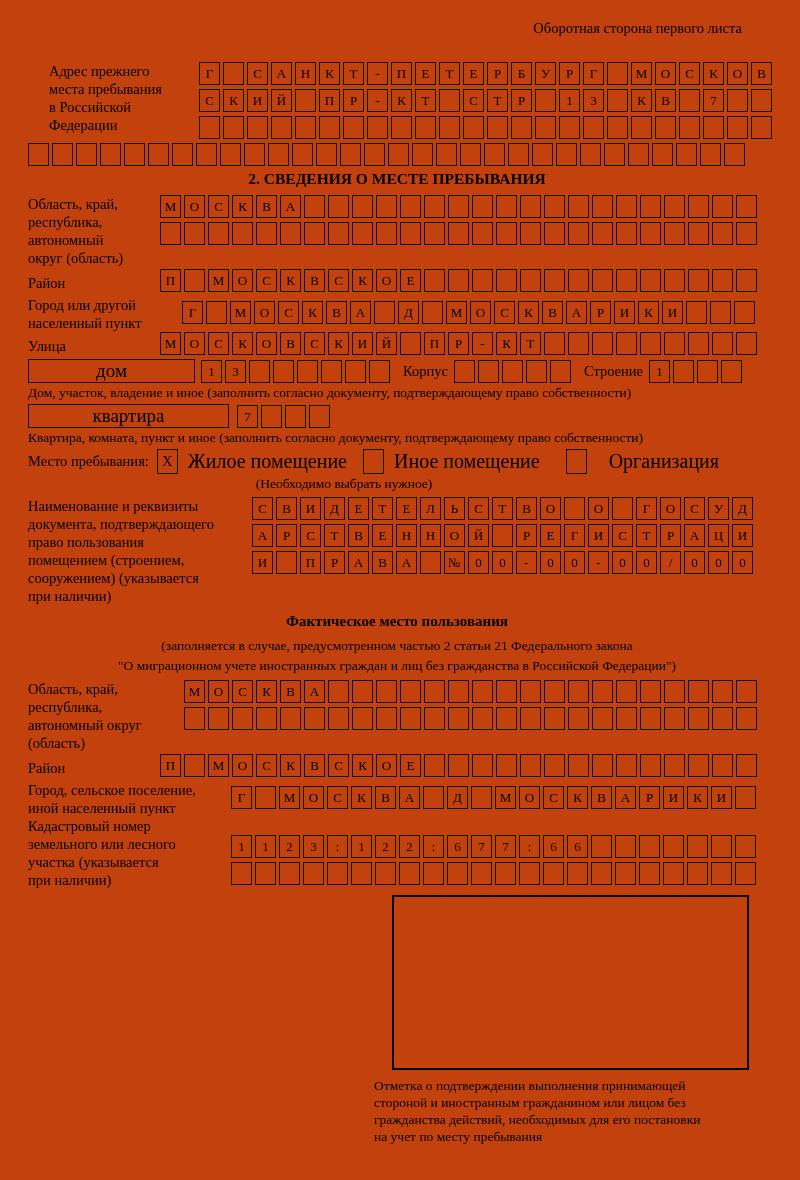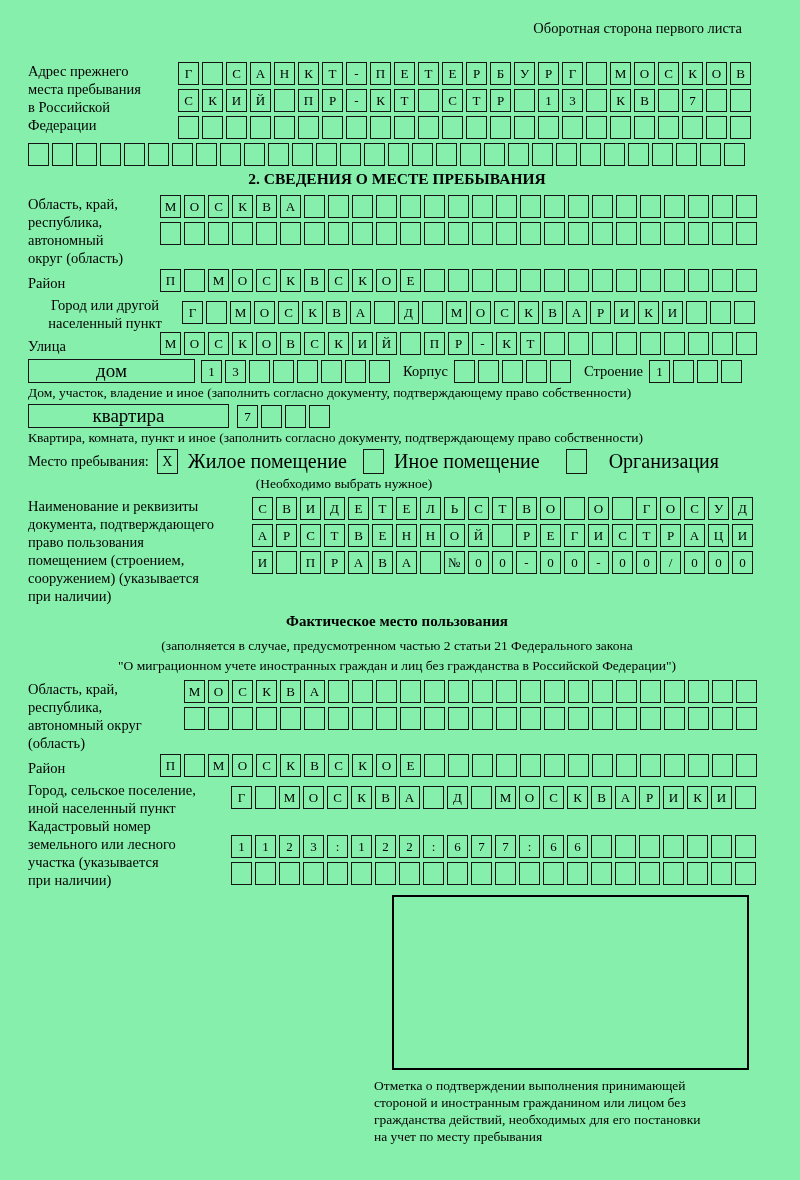--- a/index.html
+++ b/index.html
@@ -1,28 +1,28 @@
 <!DOCTYPE html>
 <html><head>
 <meta charset="utf-8">
 <style>
   html,body{margin:0;padding:0;background:#fff;}
   .page{
     position:relative;width:800px;height:1180px;box-sizing:border-box;
-    padding:20px 34px 0 28px;background:#86efac;color:#000;
+    padding:20px 34px 0 28px;background:#c2410c;color:#000;
     font-family:"Liberation Serif","DejaVu Serif",serif;font-size:14.5px;
     overflow:hidden;
   }
   .top-note{text-align:right;padding-right:24px;margin-bottom:25px;font-size:14.5px;}
   .field{display:flex;align-items:flex-start;}
   .field.vcenter{align-items:center;}
   .label{flex:none;line-height:18px;white-space:pre-line;font-size:14.5px;}
-  .w-prev{width:150px;}
+  .w-prev{width:150px;margin-left:21px;}
   .w-obl1{width:132px;}
-  .w-gorod1{width:154px;text-align:center;}
+  .w-gorod1{width:154px;}
   .w-obl2{width:156px;}
   .w-gorod2{width:203px;}
   .w-doc{width:224px;}
   .rows{flex:none;}
   .boxrow{display:flex;gap:3px;margin-bottom:4px;}
   .cell{
     display:inline-flex;align-items:center;justify-content:center;flex:none;
     width:21px;height:23px;box-sizing:border-box;border:1.6px solid #141414;
     font-size:13px;line-height:1;
   }

